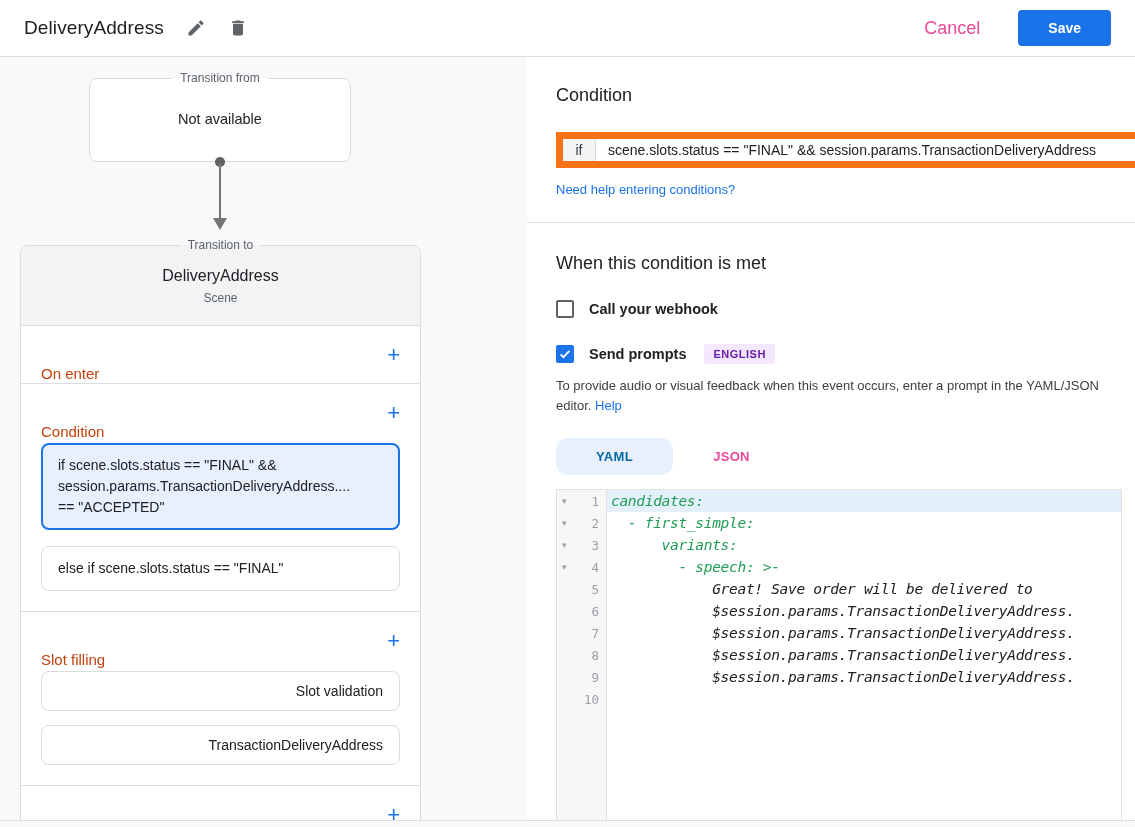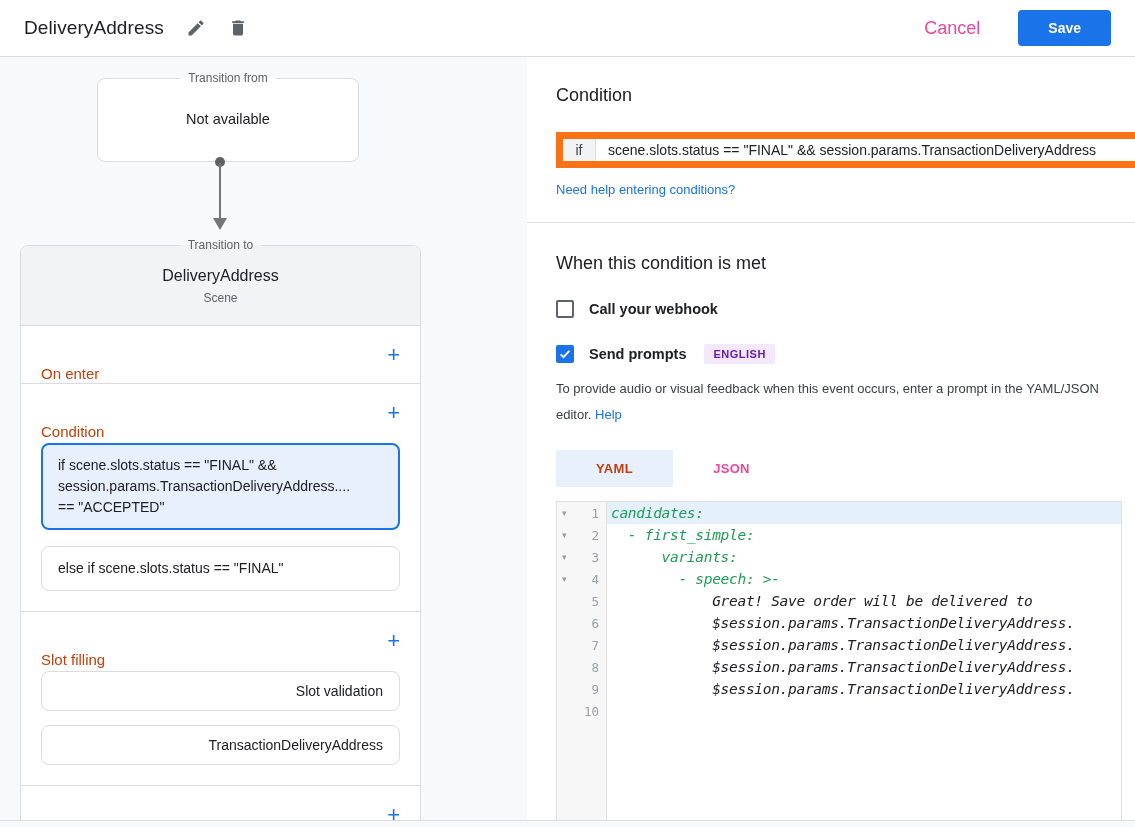--- a/index.html
+++ b/index.html
@@ -16,21 +16,21 @@
   .btn-text { color:#ec4899; font-size:18px; font-weight:400; padding:9px 18px; cursor:pointer; border-radius:4px; }
   .btn-primary { background:#1a73e8; color:#fff; font-size:14px; font-weight:700;
     padding:10px 30px; border-radius:4px; margin-left:20px; cursor:pointer; }
 
   
   .main { display:flex; height:763px; position:relative; }
   .left-pane { width:527px; flex-shrink:0; background:#f8f9fa; position:relative; }
   .right-pane { flex:1; background:#fff; position:relative; }
 
   
-  fieldset.tfrom { position:absolute; left:97px; top:14px; width:262px; height:91px;
+  fieldset.tfrom { position:absolute; left:89px; top:14px; width:262px; height:91px;
     border:1px solid #dadce0; border-radius:8px; background:#fff; min-width:0; }
   fieldset.tfrom legend { margin:0 auto; padding:0 8px; font-size:12px; color:#5f6368; }
   .tfrom-value { text-align:center; margin-top:26px; font-size:14.5px; color:#202124; }
 
   .conn-dot { position:absolute; left:215px; top:100px; width:10px; height:10px; border-radius:50%; background:#616161; }
   .conn-line { position:absolute; left:219px; top:106px; width:2px; height:56px; background:#757575; }
   .conn-arrow { position:absolute; left:213px; top:161px; width:0; height:0;
     border-left:7px solid transparent; border-right:7px solid transparent; border-top:12px solid #757575; }
 
   
@@ -79,27 +79,27 @@
 
   .check-row { display:flex; align-items:center; margin-top:26px; }
   .checkbox { width:18px; height:18px; border:2px solid #5f6368; border-radius:2px;
     margin-right:15px; flex-shrink:0; cursor:pointer; }
   .checkbox.checked { background:#1a73e8; border-color:#1a73e8; display:flex; align-items:center; justify-content:center; }
   .checkbox.checked svg { width:14px; height:14px; }
   .check-label { font-size:14.5px; font-weight:700; color:#202124; }
   .lang-badge { margin-left:18px; background:#f3e8fd; color:#681da8; font-size:11px;
     font-weight:700; letter-spacing:.5px; padding:4px 9px; border-radius:2px; }
 
-  .rp-desc { width:568px; margin-top:12px; font-size:13px; color:#3c4043; line-height:26px; }
+  .rp-desc { width:568px; margin-top:12px; font-size:13px; color:#3c4043; line-height:20px; }
   .rp-desc .inline-link { color:#1a73e8; cursor:pointer; }
 
   .tabs { display:flex; margin-top:22px; }
   .tab { width:117px; height:37px; display:flex; align-items:center; justify-content:center;
     font-size:13px; font-weight:700; letter-spacing:.3px; color:#ec4899; cursor:pointer; }
-  .tab.active { background:#e8f0fe; color:#c2410c; }
+  .tab.active { background:#e8f0fe; color:#0369a1;border-radius:12px; }
 
   
   .editor { margin-top:14px; width:566px; height:337px; border:1px solid #e0e0e0;
     display:flex; overflow:hidden; background:#fff; cursor:text; }
   .gutter-col { width:50px; flex-shrink:0; background:#f7f7f7; border-right:1px solid #e0e0e0; }
   .gut-cell { height:22px; display:flex; align-items:center; }
   .fold { width:16px; padding-left:5px; font-size:9px; color:#9e9e9e; cursor:pointer; }
   .lnum { flex:1; text-align:right; padding-right:7px; font-family:"DejaVu Sans Mono",monospace;
     font-size:12.5px; color:#9aa0a6; }
   .code-col { flex:1; overflow:hidden;font-style:italic; }

